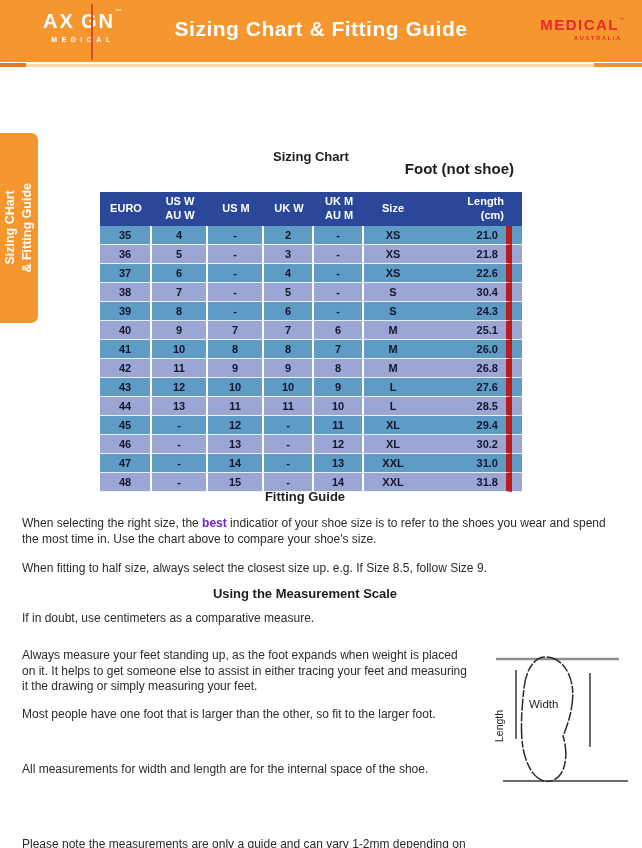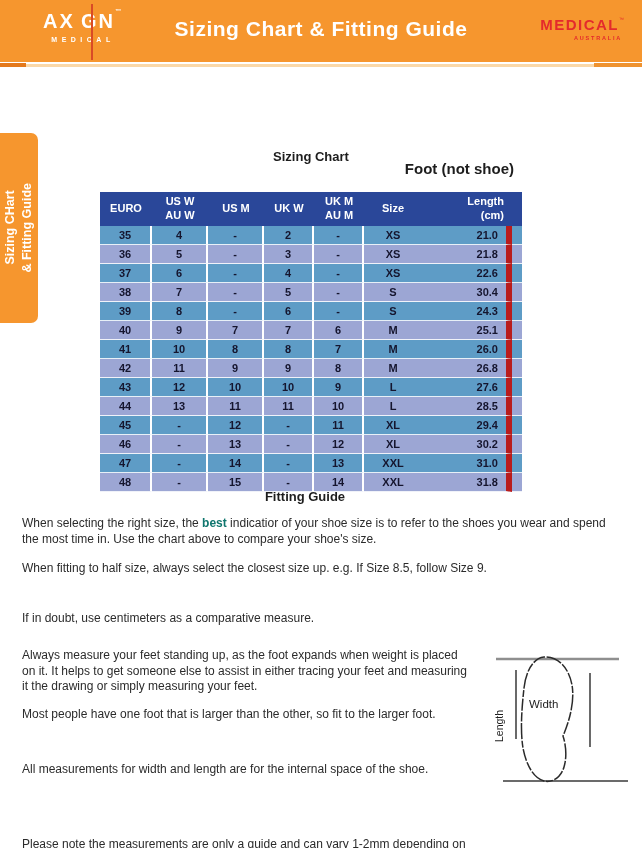--- a/index.html
+++ b/index.html
@@ -107,21 +107,21 @@
 
   
   .sect-heading {
     position: absolute; left: 0; width: 610px;
     text-align: center; font-size: 13px; font-weight: bold; color: #1d1d1d;
   }
   .para {
     position: absolute; left: 22px;
     font-size: 12px; color: #2b2b2b; line-height: 15.5px;
   }
-  .para b { font-weight: bold; color:#0f766e; }
+  .para b { font-weight: bold; color:#6d28d9; }
 
   
   .foot-diagram { position: absolute; left: 486px; top: 646px; width: 154px; height: 142px; }
   .foot-diagram svg { display:block; }
 </style>
 </head>
 <body>
 
 <div id="page">
 
@@ -319,20 +319,21 @@
             <td></td>
           </tr>
         </tbody>
     </table>
   </div>
 
   <div class="sect-heading" style="top:489px;">Fitting Guide</div>
   <div class="para" style="top:516px; width:600px;"><span>When selecting the right size, the </span><b>best</b><span> indicatior of your shoe size is to refer to the shoes you wear and spend the most time in. Use the chart above to compare your shoe's size.</span></div>
   <div class="para" style="top:561px; width:600px;">When fitting to half size, always select the closest size up. e.g. If Size 8.5, follow Size 9.</div>
 
+  <div class="sect-heading" style="top:586px;">Using the Measurement Scale</div>
   <div class="para" style="top:611px; width:600px;">If in doubt, use centimeters as a comparative measure.</div>
   <div class="para" style="top:648px; width:448px;">Always measure your feet standing up, as the foot expands when weight is placed on it. It helps to get someone else to assist in either tracing your feet and measuring it the drawing or simply measuring your feet.</div>
   <div class="para" style="top:707px; width:470px;">Most people have one foot that is larger than the other, so fit to the larger foot.</div>
   <div class="para" style="top:762px; width:470px;">All measurements for width and length are for the internal space of the shoe.</div>
   <div class="para" style="top:789px; width:470px;margin-top:48px;">Please note the measurements are only a guide and can vary 1-2mm depending on style.</div>
 
   <div class="foot-diagram">
     <svg width="154" height="142" viewBox="0 0 154 142">
 
       <line x1="10" y1="13" x2="133" y2="13" stroke="#8f8f8f" stroke-width="2.4"></line>

